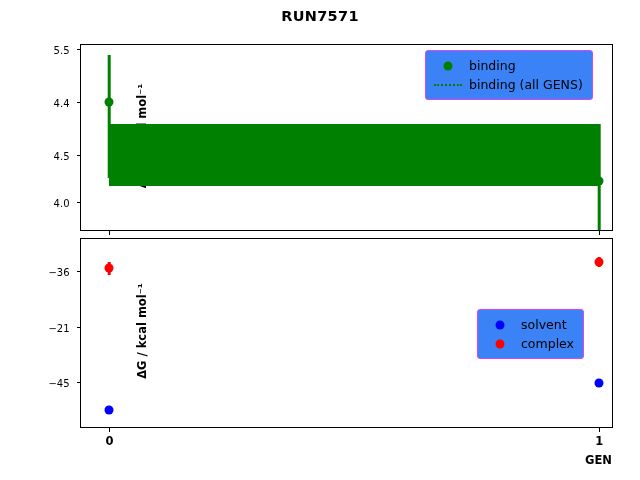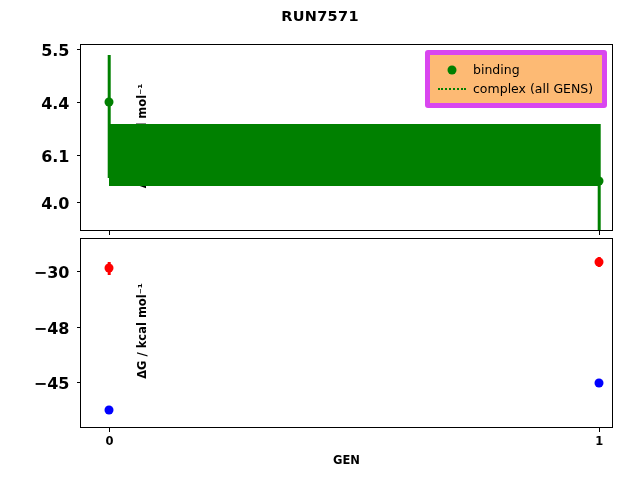--- a/index.html
+++ b/index.html
@@ -66,22 +66,22 @@
     width: 4.5px;
     height: 0;
     border-top: 1.6px solid #000000;
   }
   .yticklabel {
     position: absolute;
     right: 100%;
     margin-right: 7px;
     transform: translateY(-50%);
     white-space: nowrap;
-    font-size: 16px;
-    font-weight: bold;
+    font-size: 10px;
+    font-weight: normal;
     color: #000000;
   }
   .xtick {
     position: absolute;
     top: 100%;
     height: 4.5px;
     width: 0;
     border-left: 1.6px solid #000000;
   }
   .xticklabel {
@@ -118,21 +118,21 @@
     width: 190px;
     margin-top: -9px;
     margin-left: 104px;
   }
   .xlabel {
     position: absolute;
     left: 0;
     width: 100%;
     top: 100%;
     margin-top: 26px;
-    text-align: center;
+    text-align: right;
     font-size: 11.5px;
     font-weight: bold;
     color: #000000;
   }
   
   .errbar {
     position: absolute;
     width: 2.6px;
     transform: translateX(-50%);
   }
@@ -141,22 +141,22 @@
     border-radius: 50%;
     transform: translate(-50%, -50%);
   }
   .allgens-band {
     position: absolute;
   }
   
   .legend {
     position: absolute;
     box-sizing: border-box;
-    background: #fdba74;
-    border: 5px solid #d946ef;
+    background: #3b82f6;
+    border: 1px solid #d946ef;
     border-radius: 3px;
     padding: 5px 9px 5px 7px;
     box-shadow: 0 0 0 0 rgba(0,0,0,0);
   }
   .legend-row {
     display: flex;
     align-items: center;
     height: 19px;
   }
   .legend-key {
@@ -210,21 +210,21 @@
 
     <div class="ylabel" id="ylabel-top">ΔΔG / kcal mol⁻¹</div>
 
     <div class="ytick" style="top:4px;">
       <span class="yticklabel">5.5</span>
     </div>
     <div class="ytick" style="top:57.2px;">
       <span class="yticklabel">4.4</span>
     </div>
     <div class="ytick" style="top:110.4px;">
-      <span class="yticklabel">6.1</span>
+      <span class="yticklabel">4.5</span>
     </div>
     <div class="ytick" style="top:157px;">
       <span class="yticklabel">4.0</span>
     </div>
 
     <div class="xtick" style="left:28.4px;"></div>
     <div class="xtick" style="left:518.3px;"></div>
 
     <div class="plotarea">
 
@@ -242,35 +242,35 @@
       <div class="legend-row">
         <span class="legend-key">
           <span class="legend-dot" style="background:#008000;"></span>
         </span>
         <span class="legend-label">binding</span>
       </div>
       <div class="legend-row">
         <span class="legend-key">
           <span class="legend-dash" style="border-top-color:#008000;"></span>
         </span>
-        <span class="legend-label">complex (all GENS)</span>
+        <span class="legend-label">binding (all GENS)</span>
       </div>
     </div>
 
   </div>
 
   <div class="axes" id="axes-bottom">
 
     <div class="ylabel" id="ylabel-bottom">ΔG / kcal mol⁻¹</div>
 
     <div class="ytick" style="top:32px;">
-      <span class="yticklabel">−30</span>
+      <span class="yticklabel">−36</span>
     </div>
     <div class="ytick" style="top:87.5px;">
-      <span class="yticklabel">−48</span>
+      <span class="yticklabel">−21</span>
     </div>
     <div class="ytick" style="top:143px;">
       <span class="yticklabel">−45</span>
     </div>
 
     <div class="xtick" style="left:28.4px;"></div>
     <div class="xticklabel" style="left:28.4px;">0</div>
     <div class="xtick" style="left:518.3px;"></div>
     <div class="xticklabel" style="left:518.3px;">1</div>
 
@@ -283,16 +283,30 @@
 
       <div class="errbar" style="left:518.3px; top:17.8px; height:10.5px; background:#ff0000;"></div>
       <div class="marker" style="left:518.3px; top:23.1px; width:9px; height:9px; background:#ff0000;"></div>
 
       <div class="marker" style="left:28.4px; top:170.8px; width:9px; height:9px; background:#0000ff;"></div>
 
       <div class="marker" style="left:518.3px; top:144.4px; width:9px; height:9px; background:#0000ff;"></div>
 
     </div>
 
+    <div class="legend" id="legend-bottom">
+      <div class="legend-row">
+        <span class="legend-key">
+          <span class="legend-dot" style="background:#0000ff;"></span>
+        </span>
+        <span class="legend-label">solvent</span>
+      </div>
+      <div class="legend-row">
+        <span class="legend-key">
+          <span class="legend-dot" style="background:#ff0000;"></span>
+        </span>
+        <span class="legend-label">complex</span>
+      </div>
+    </div>
 
   </div>
 
 </div>
 
 </body></html>

